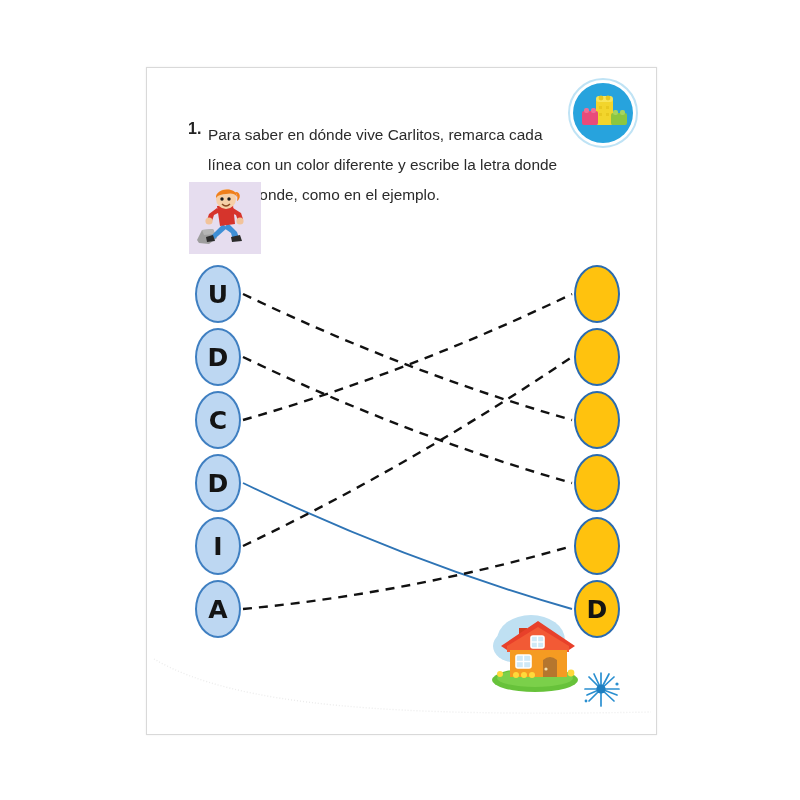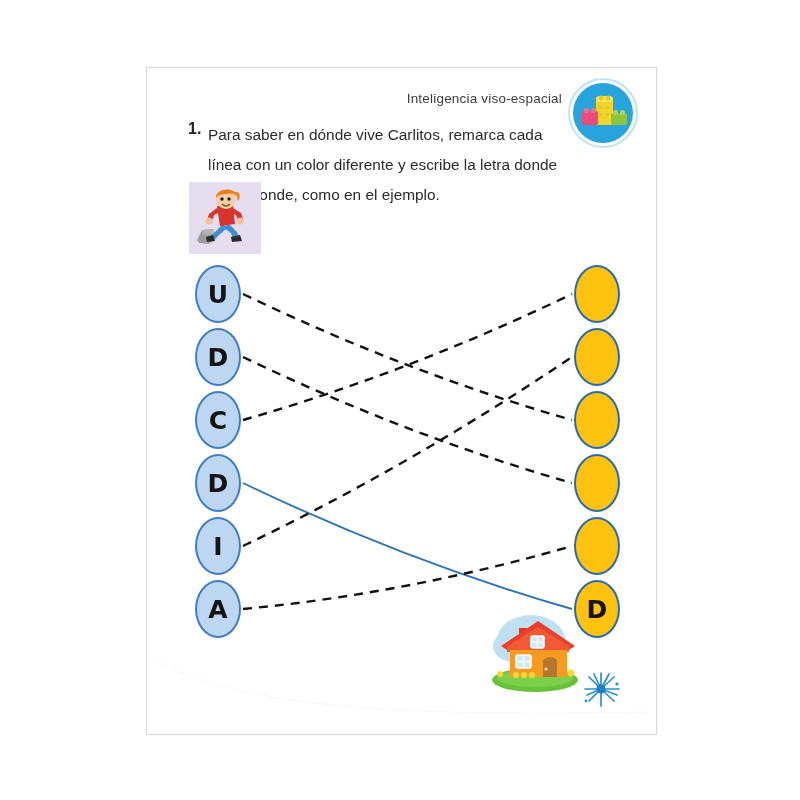--- a/index.html
+++ b/index.html
@@ -132,21 +132,20 @@
 <body>
 
 <div id="stage">
 
   <div class="sheet"></div>
 
   <svg class="bottomwave" style="position:absolute;left:146px;top:67px;" width="509" height="666">
     <path d="M 8 592 C 90 640 250 650 505 645" fill="none" stroke="#ececec" stroke-width="1.4" stroke-dasharray="1 2"></path>
   </svg>
 
-  <div class="kicker">Inteligencia viso-espacial</div>
 
   <div class="badge">
     <div class="ring"></div>
     <div class="disc"></div>
     <svg width="60" height="60" viewBox="0 0 60 60">
 
       <rect x="23" y="16" width="17" height="26" rx="2" fill="#f2d52c"></rect>
       <rect x="23" y="13" width="17" height="6" rx="3" fill="#f7e55a"></rect>
       <circle cx="28" cy="15" r="2.4" fill="#e8c81f"></circle>
       <circle cx="35" cy="15" r="2.4" fill="#e8c81f"></circle>

